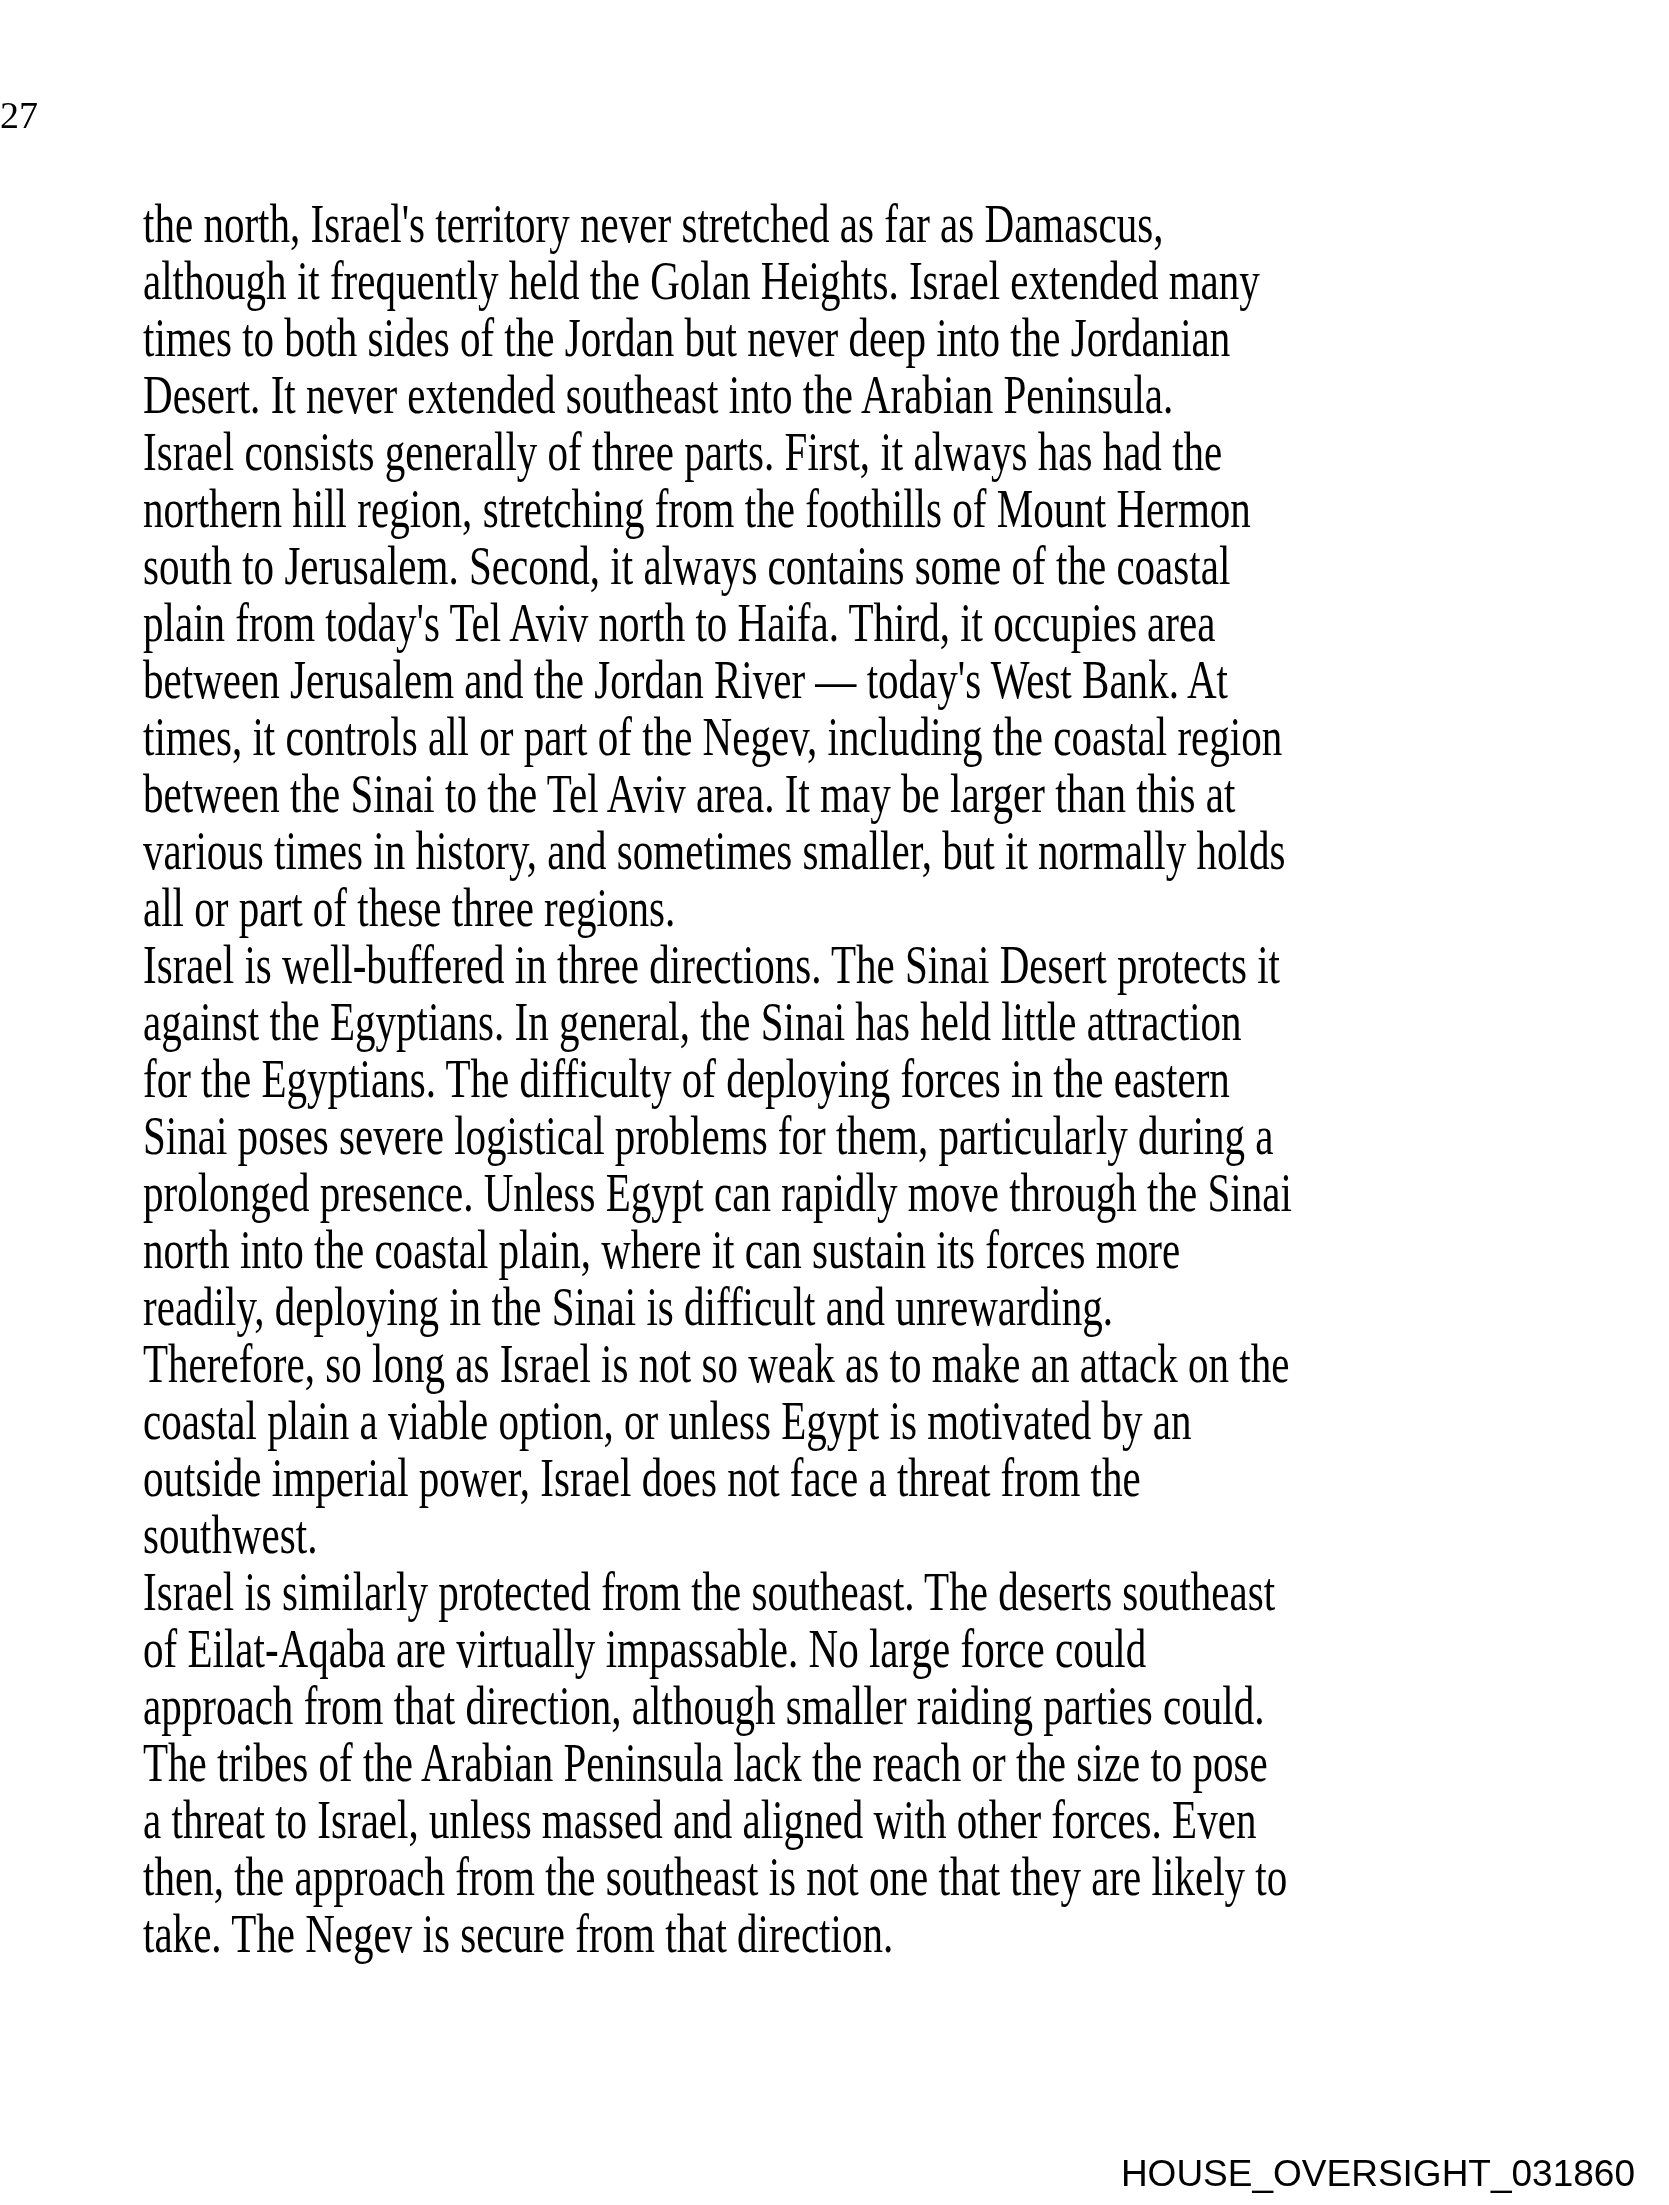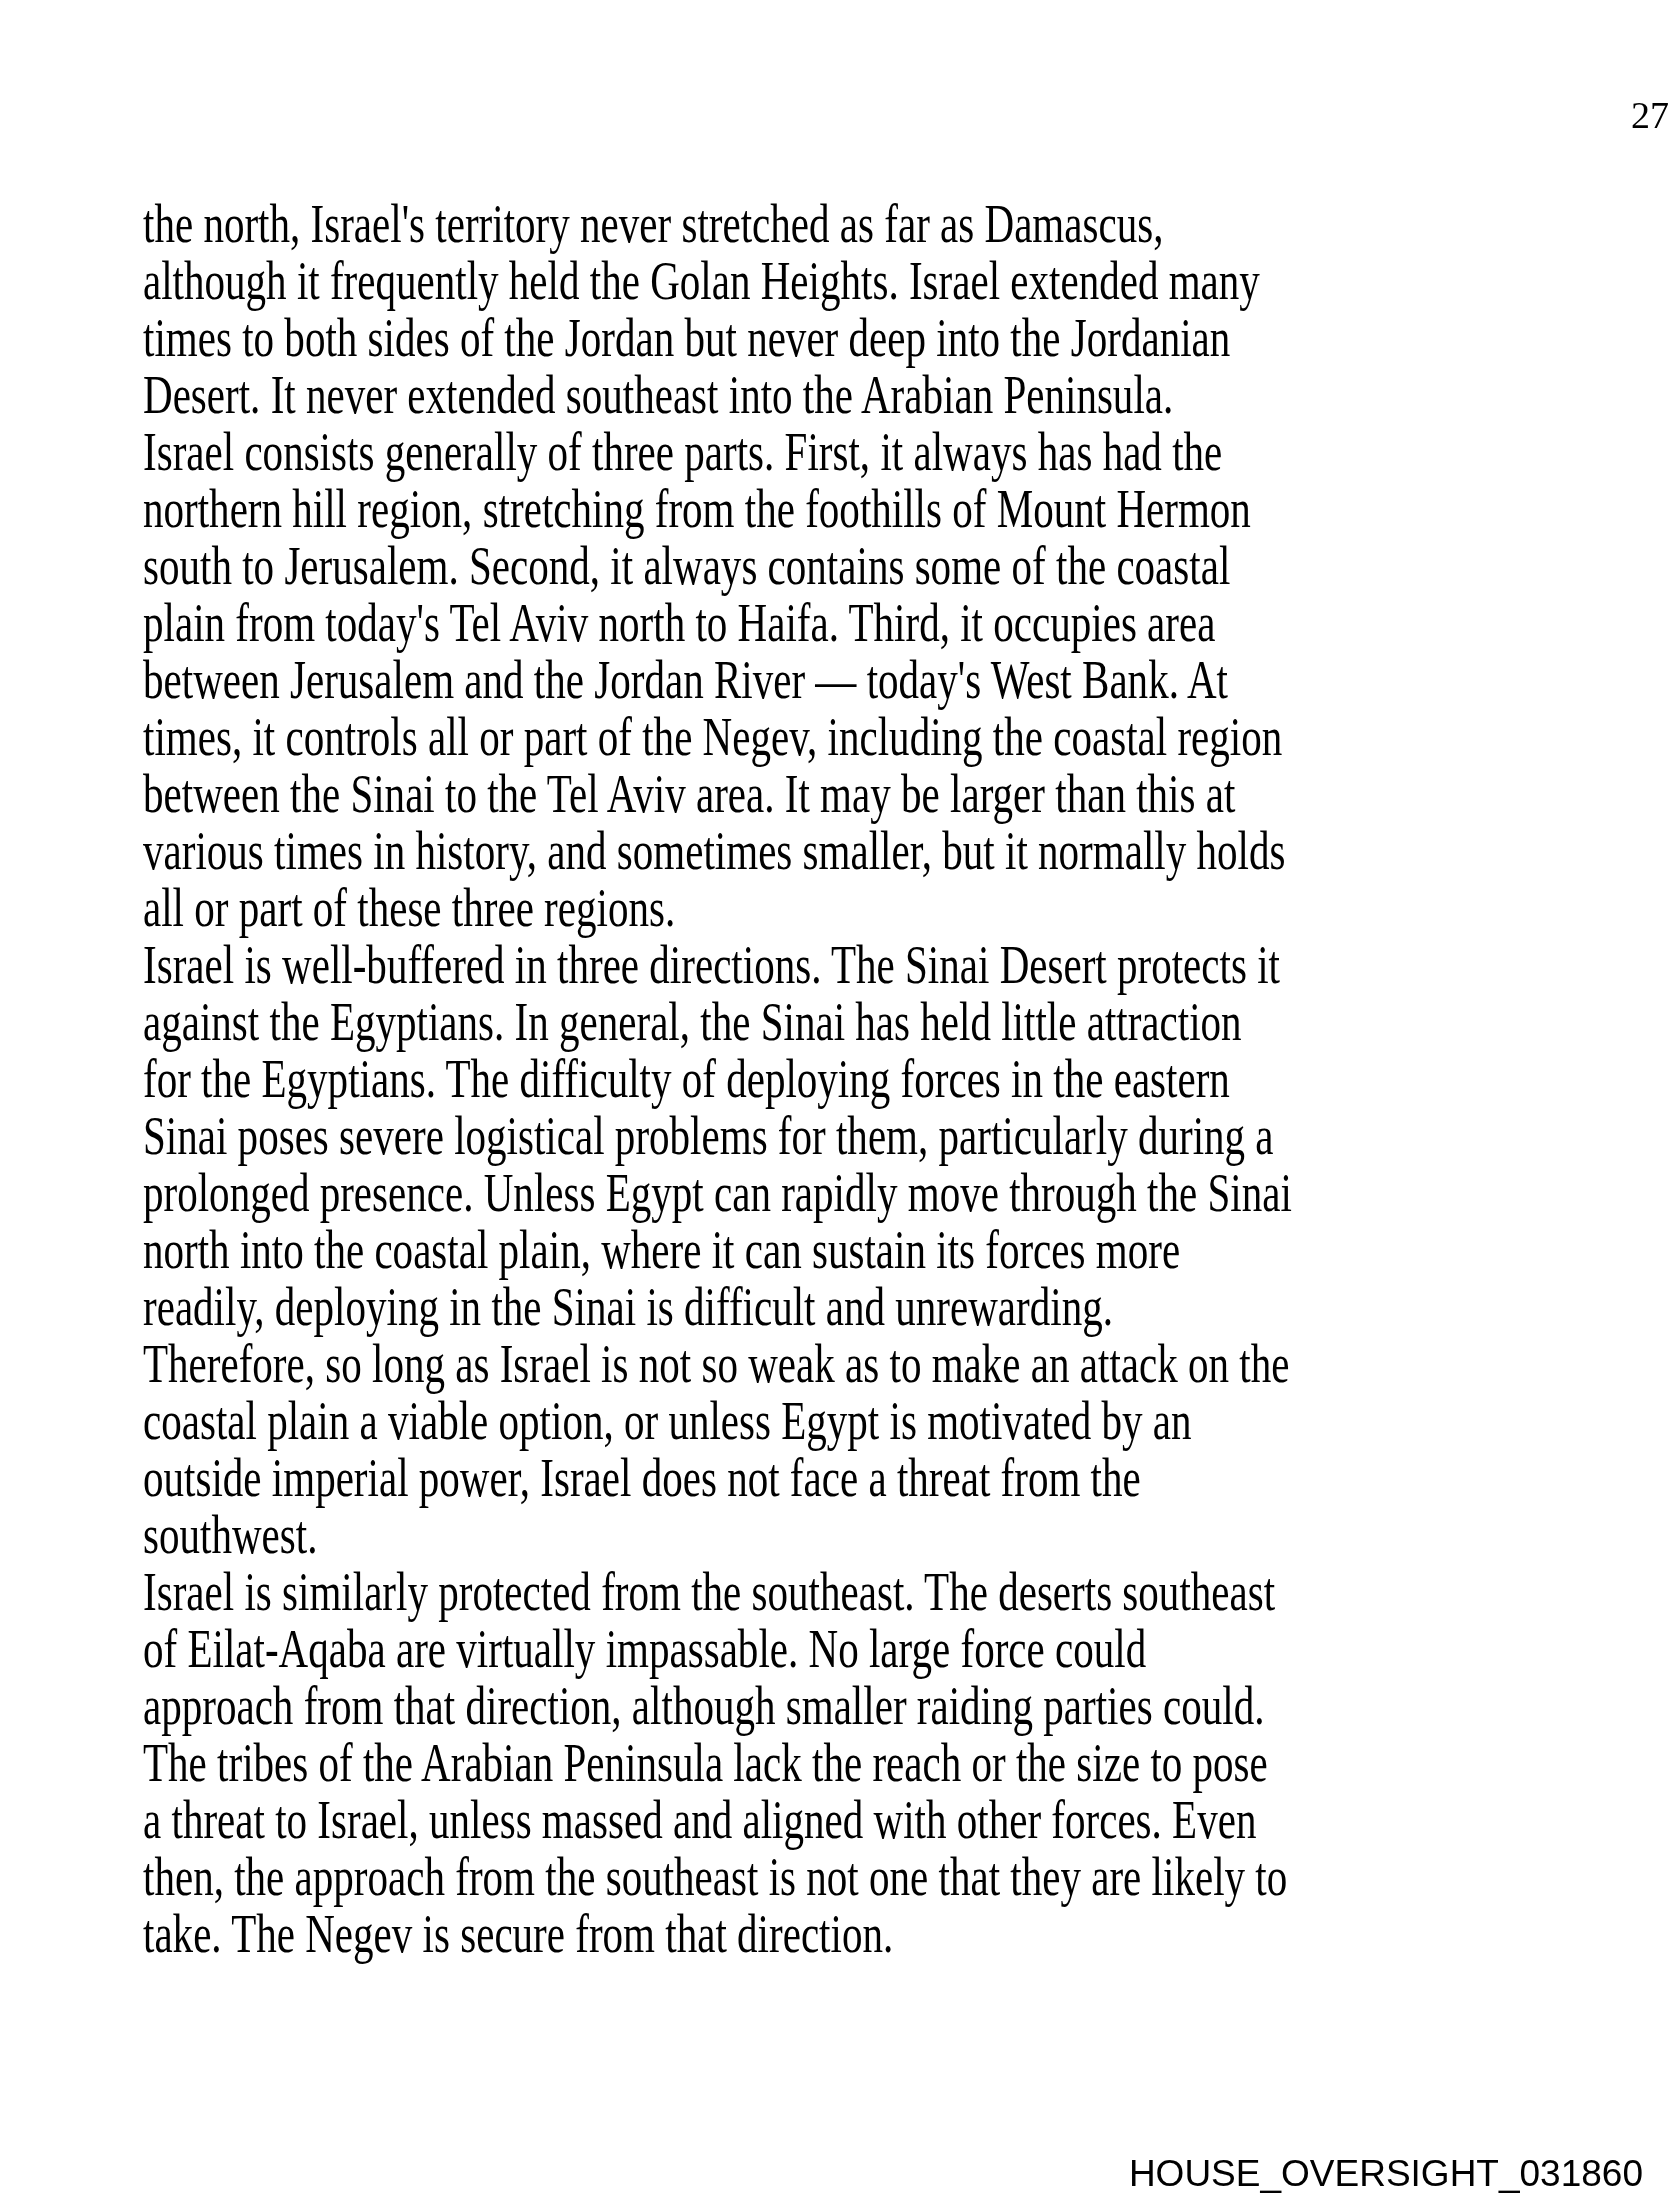--- a/index.html
+++ b/index.html
@@ -13,21 +13,21 @@
     background: #ffffff;
     color: #000000;
     font-family: "Liberation Serif", "DejaVu Serif", serif;
     overflow: hidden;
   }
   .page-number {
     position: absolute;
     top: 96px;
     left: 0;
     width: 1669px;
-    text-align: right;
+    text-align: left;
     font-size: 38px;
     line-height: 39px;
   }
   .body-text {
     position: absolute;
     left: 143px;
     top: 196px;
     width: 2095px;
     transform: scaleX(0.76);
     transform-origin: 0 0;
@@ -35,21 +35,21 @@
   .para {
     margin: 0;
     padding: 0;
     font-size: 54px;
     line-height: 57px;
     white-space: pre;
   }
   .footer {
     position: absolute;
     top: 2154px;
-    right: 26px;
+    right: 34px;
     font-family: "Liberation Sans", "DejaVu Sans", sans-serif;
     font-size: 37px;
     line-height: 39px;
   }
 </style>
 </head>
 <body>
 
 <div class="sheet">
   <div class="page-number">27</div>

